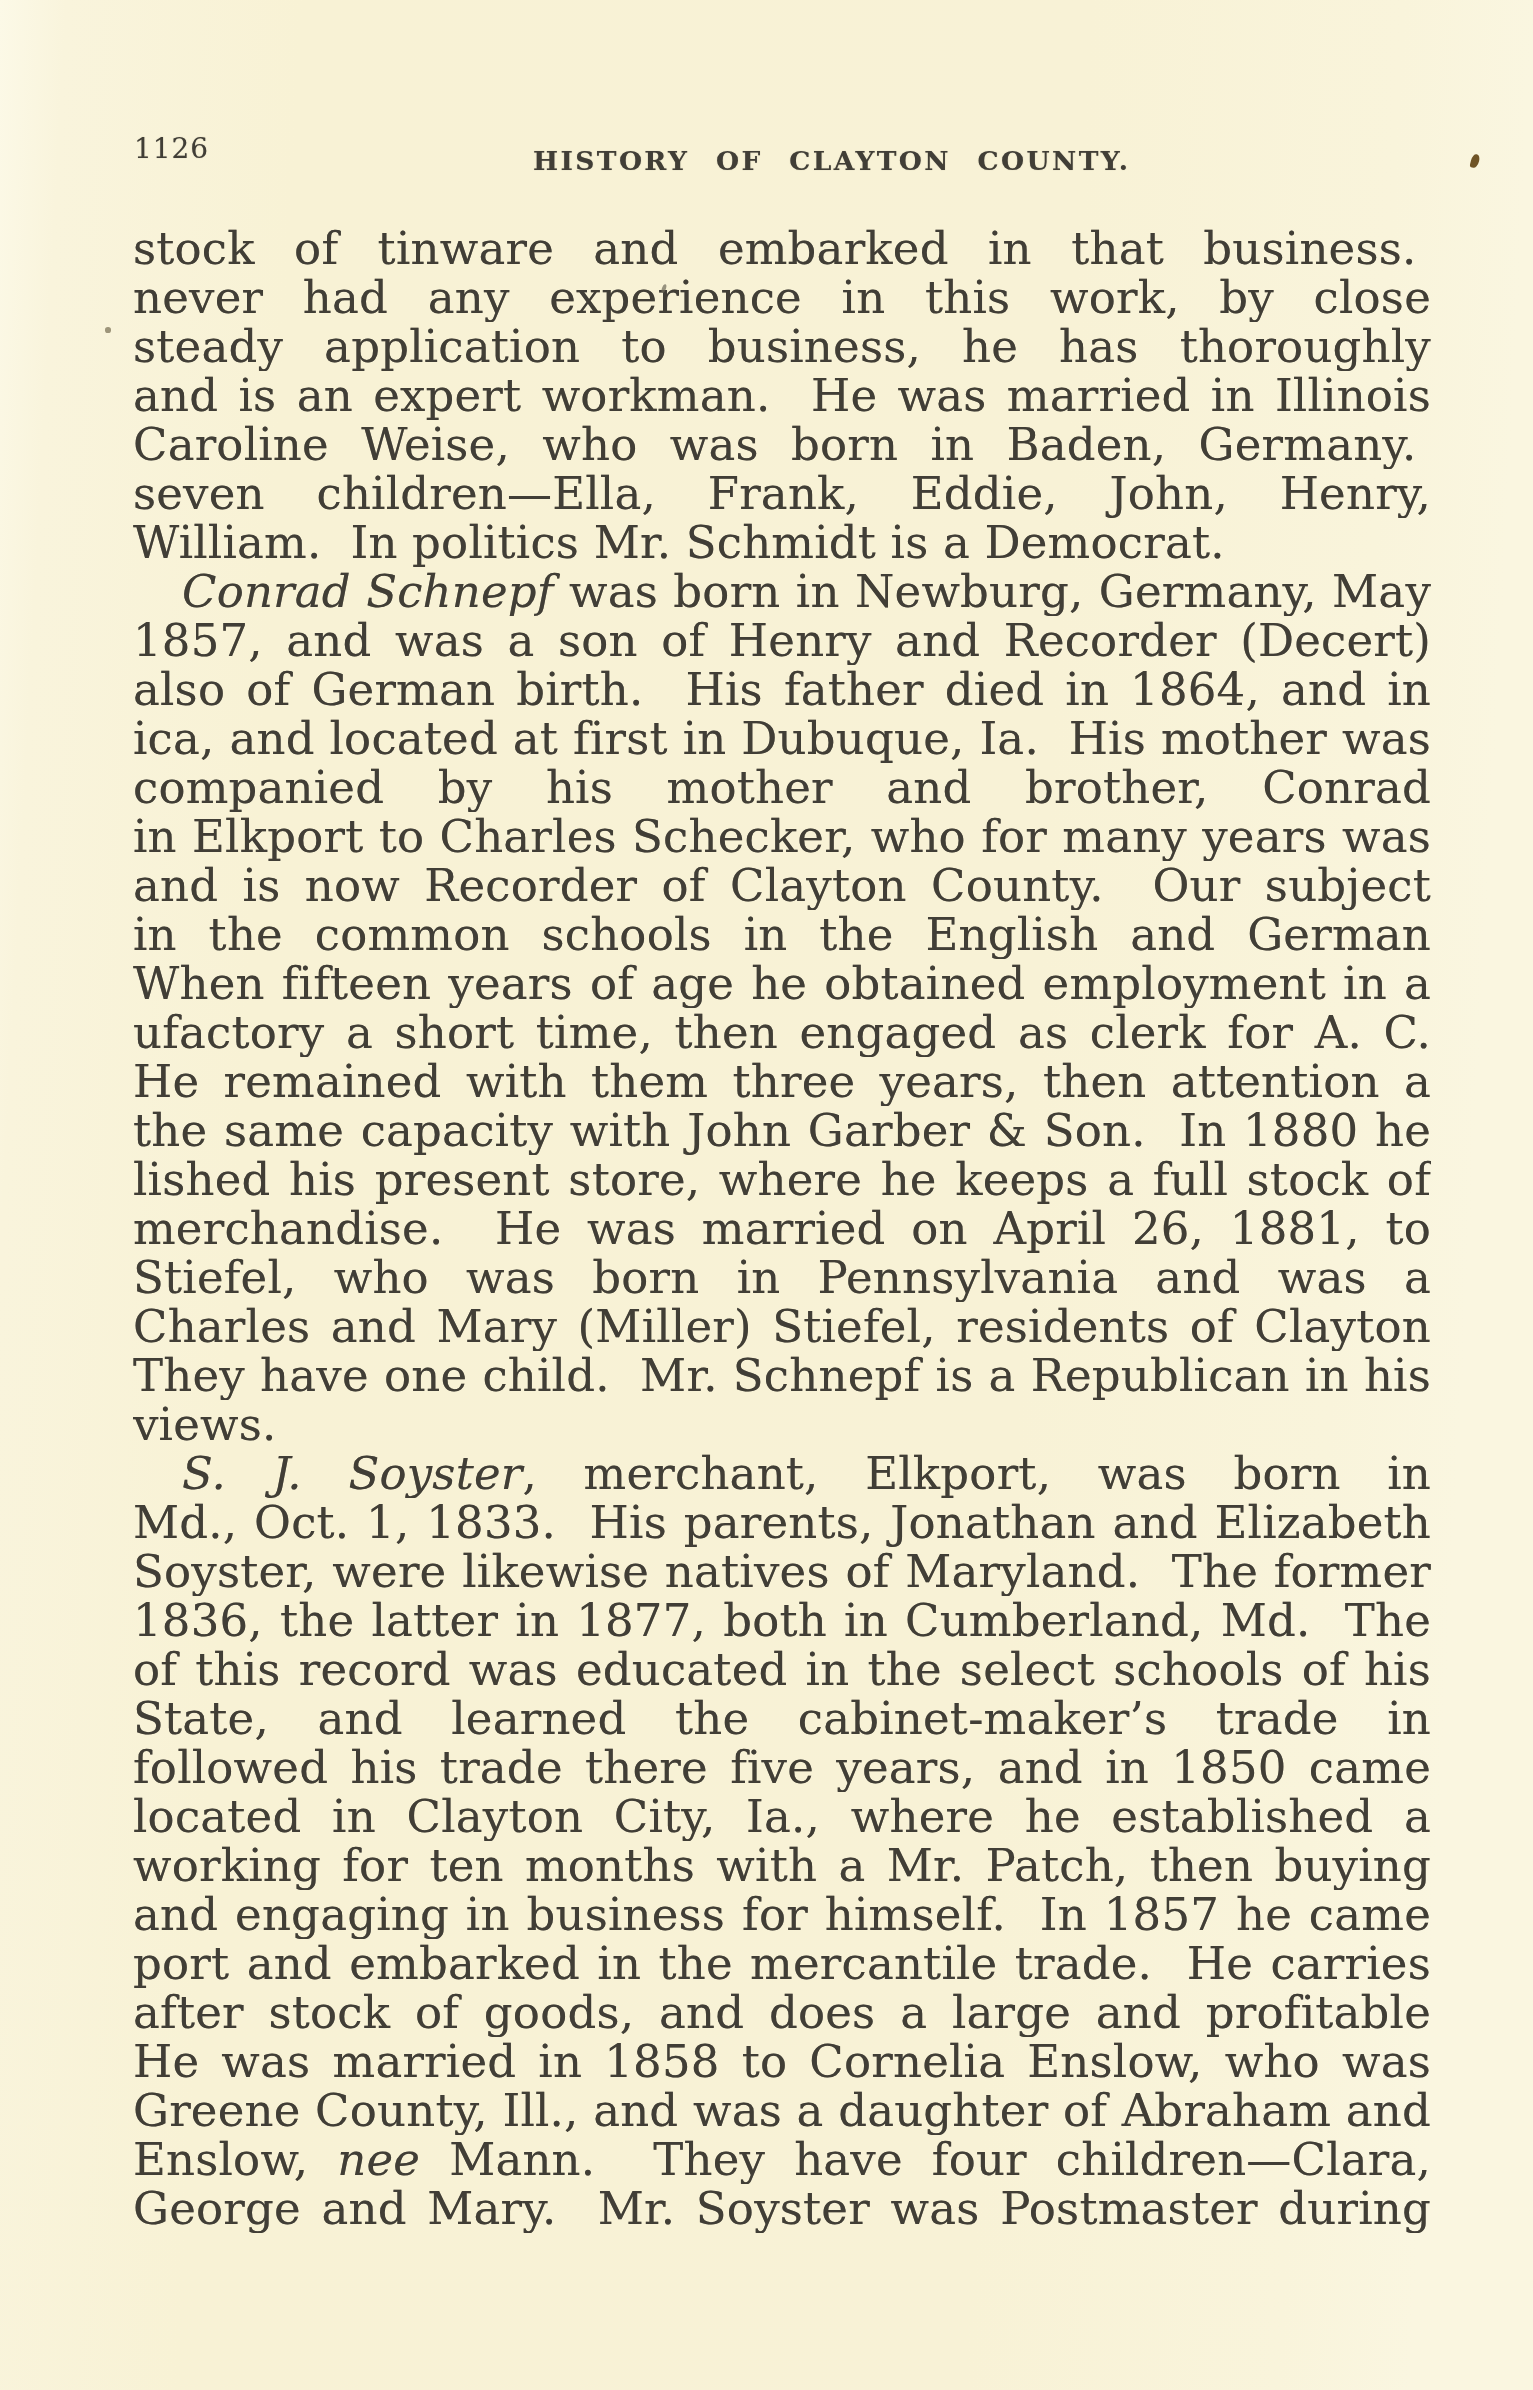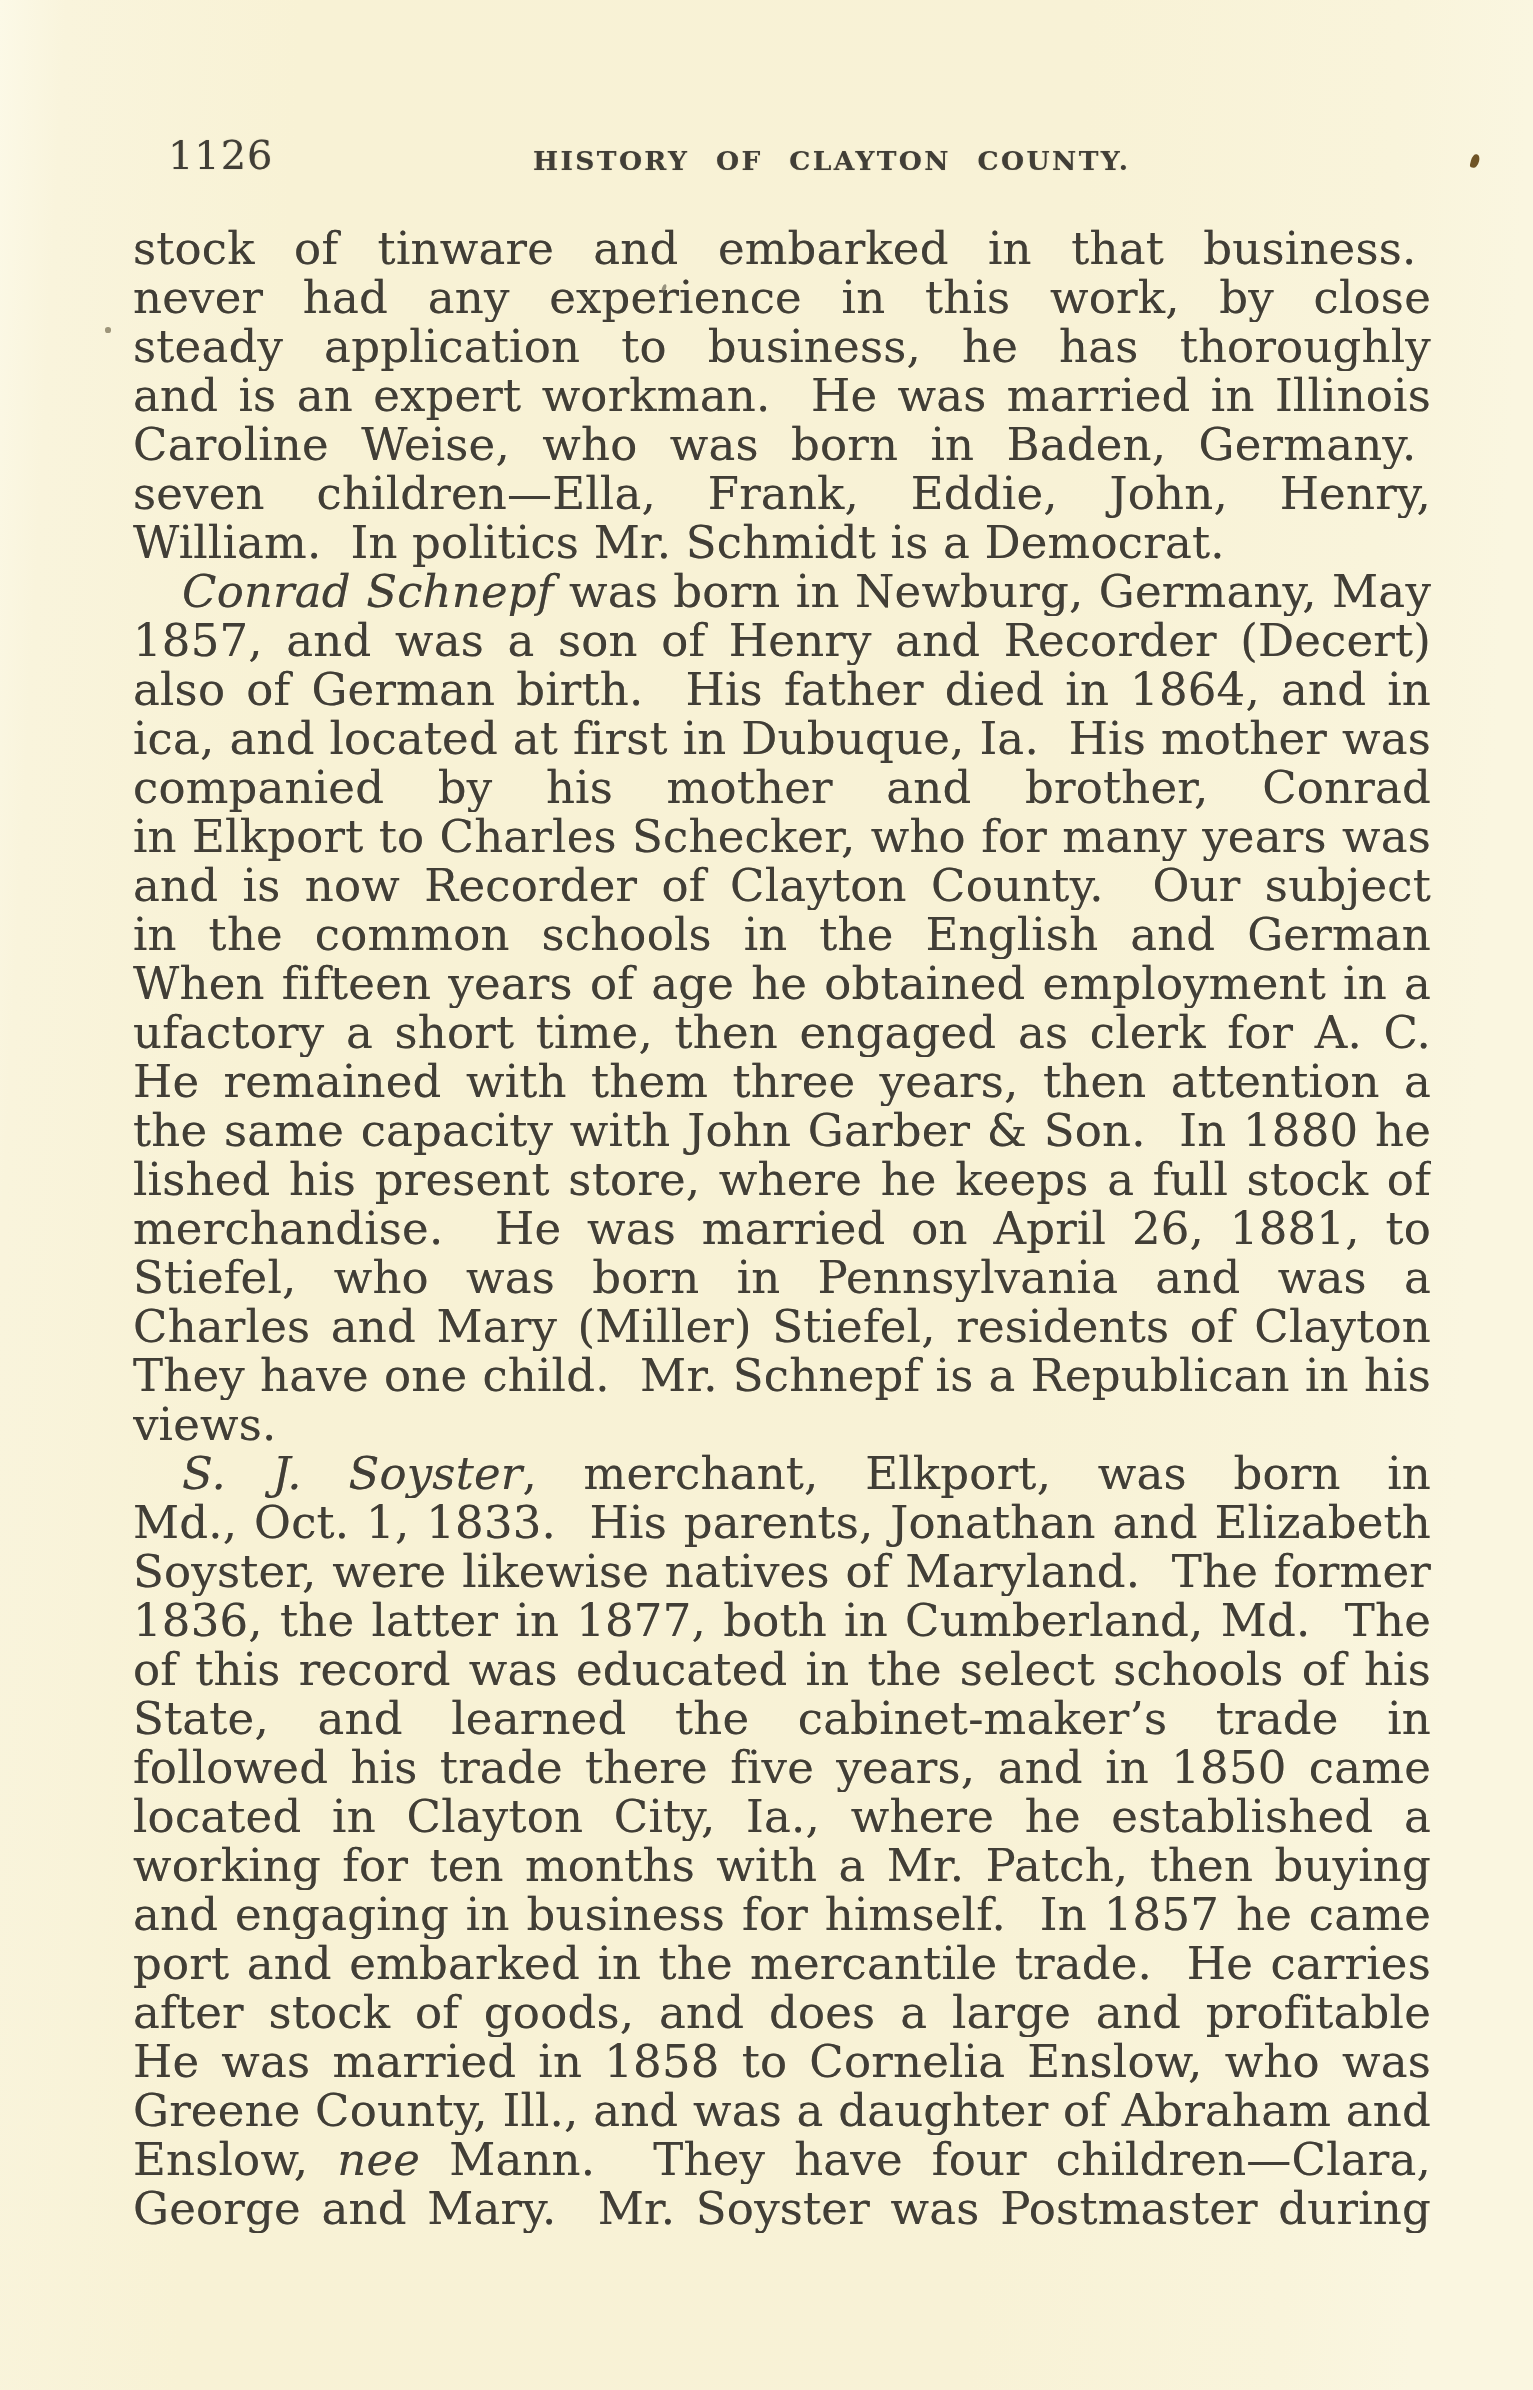--- a/index.html
+++ b/index.html
@@ -11,25 +11,24 @@
     background: linear-gradient(93deg,
       #fcf9e7 0px, #f9f4dc 66px, #f8f2d5 303px,
       #f8f2d6 1088px, #f9f4db 1401px, #faf6e0 1533px);
     color: #413e36;
     font-family: "DejaVu Serif", "Liberation Serif", serif;
   }
   .page-number {
     position: absolute;
     left: 134px;
     top: 135px;
-    font-size: 40px;
+    font-size: 28px;
     line-height: 1;
     letter-spacing: 0.9px;
     text-shadow: 0 0 0.9px rgba(65,62,54,0.45);
-    margin-left: 34px;
   }
   .running-title {
     position: absolute;
     left: 533px;
     top: 148px;
     font-size: 26.5px;
     font-weight: 700;
     letter-spacing: 2.4px;
     word-spacing: 15px;
     line-height: 1;

